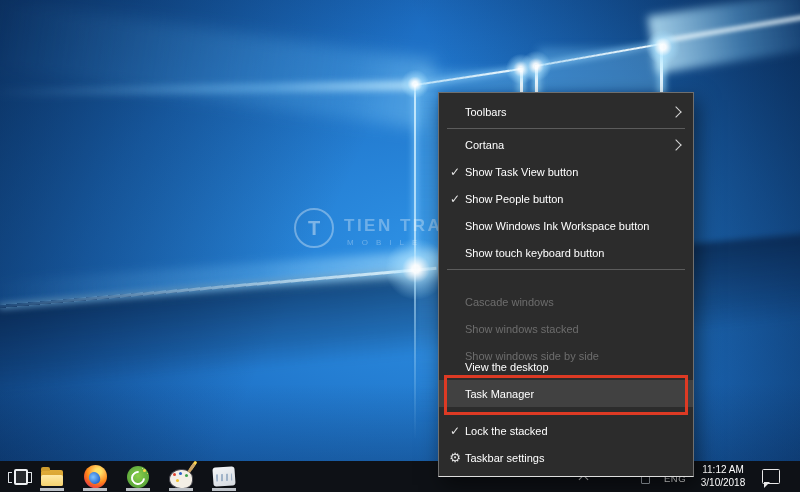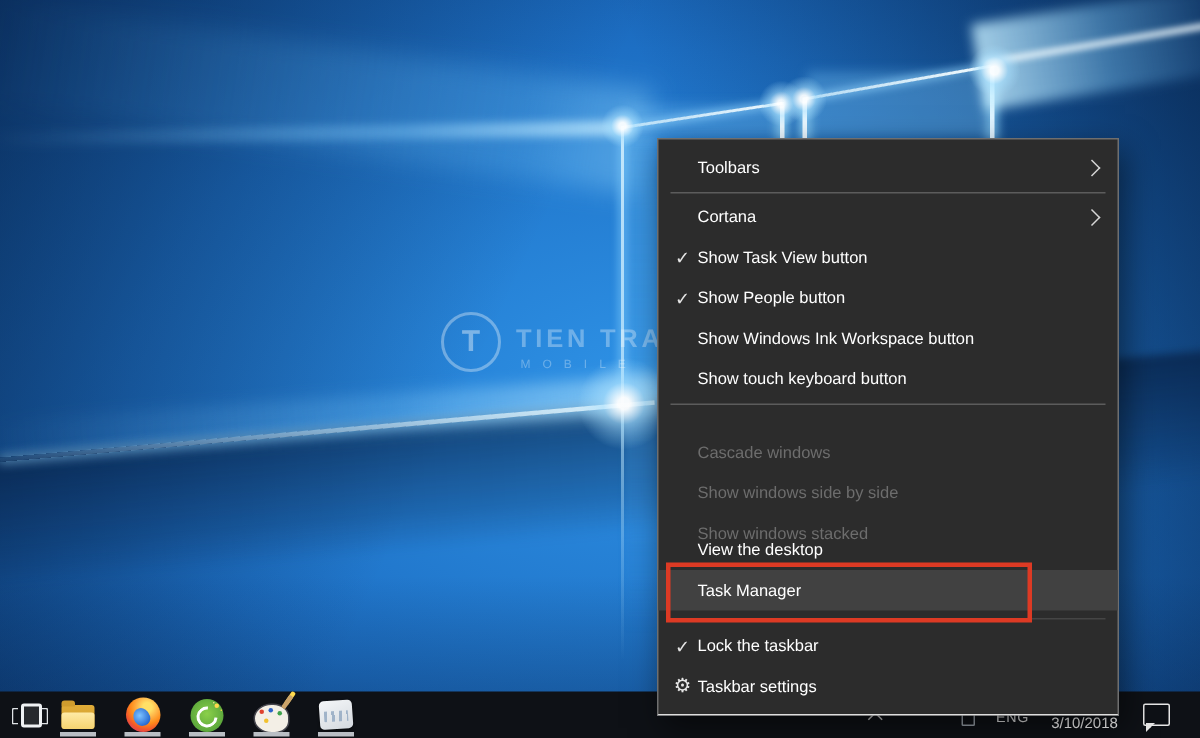--- a/index.html
+++ b/index.html
@@ -53,21 +53,21 @@
   .s3{left:416px;top:92px;width:22px;height:178px;background:linear-gradient(180deg, rgba(95,180,240,.38), rgba(95,180,240,.2));filter:blur(2px);}
   .s4{left:416px;top:272px;width:22px;height:150px;background:linear-gradient(180deg, rgba(80,165,235,.3), rgba(80,165,235,0));filter:blur(2px);}
   
   .watermark{position:absolute;z-index:2;left:0;top:0;width:800px;height:492px;pointer-events:none;}
   .wm-circle{position:absolute;left:294px;top:208px;width:36px;height:36px;border:2px solid rgba(255,255,255,.34);
       border-radius:50%;display:flex;align-items:center;justify-content:center;
       color:rgba(255,255,255,.4);font-size:20px;font-weight:bold;}
   .wm-title{position:absolute;left:344px;top:216px;font-size:17px;letter-spacing:2.5px;color:rgba(255,255,255,.32);font-weight:bold;}
   .wm-sub{position:absolute;left:347px;top:238px;font-size:8px;letter-spacing:8px;color:rgba(255,255,255,.3);text-align:center;}
   
-  .menu{position:absolute;left:438px;top:92px;width:308px;height:385px;z-index:10;box-sizing:border-box;
+  .menu{position:absolute;left:438px;top:92px;width:256px;height:385px;z-index:10;box-sizing:border-box;
       background:#2c2c2c;border:1px solid #6f6f6f;border-bottom-color:#dedede;
       box-shadow:4px 8px 20px rgba(0,0,0,.5);
       display:flex;flex-direction:column;padding-top:5px;
       font-size:11px;color:#fff;}
   .mi{flex:0 0 27px;height:27px;display:flex;align-items:center;padding:0 10px 0 6px;cursor:default;}
   .mi .mark{width:20px;text-align:center;font-size:12px;line-height:12px;color:#e6e6e6;
       font-family:"DejaVu Sans",sans-serif;}
   .mi .mark.gear{font-size:13px;}
   .mi .lbl{flex:1;white-space:nowrap;overflow:hidden;}
   .mi.disabled .lbl{color:#6d6d6d;margin-top:32px;}
@@ -195,38 +195,38 @@
       <span class="mark"></span>
       <span class="lbl">Show touch keyboard button</span>
     </div>
     <div class="msep"></div>
     <div class="mi disabled">
       <span class="mark"></span>
       <span class="lbl">Cascade windows</span>
     </div>
     <div class="mi disabled">
       <span class="mark"></span>
+      <span class="lbl">Show windows stacked</span>
+    </div>
+    <div class="mi disabled">
+      <span class="mark"></span>
       <span class="lbl">Show windows side by side</span>
     </div>
-    <div class="mi disabled">
-      <span class="mark"></span>
-      <span class="lbl">Show windows stacked</span>
-    </div>
     <div class="mi">
       <span class="mark"></span>
       <span class="lbl">View the desktop</span>
     </div>
     <div class="mi hl">
       <span class="mark"></span>
       <span class="lbl">Task Manager</span>
     </div>
     <div class="msep dim"></div>
     <div class="mi">
       <span class="mark">✓</span>
-      <span class="lbl">Lock the taskbar</span>
+      <span class="lbl">Lock the stacked</span>
     </div>
     <div class="mi">
       <span class="mark gear">⚙</span>
       <span class="lbl">Taskbar settings</span>
     </div>
   </div>
 
   <div class="annotation"></div>
 
   <div class="taskbar">

